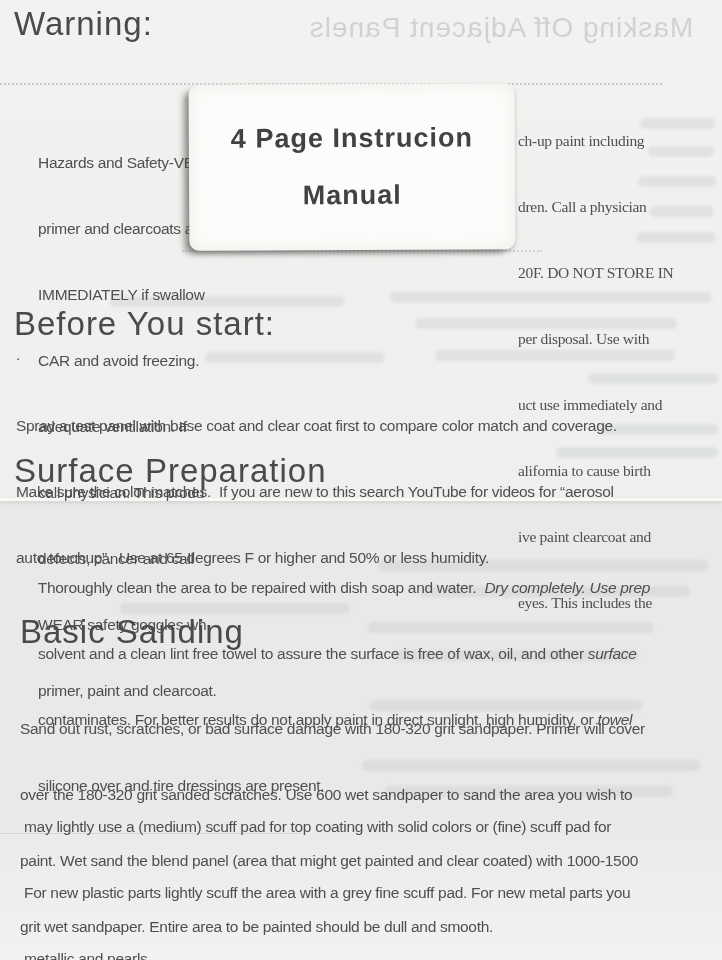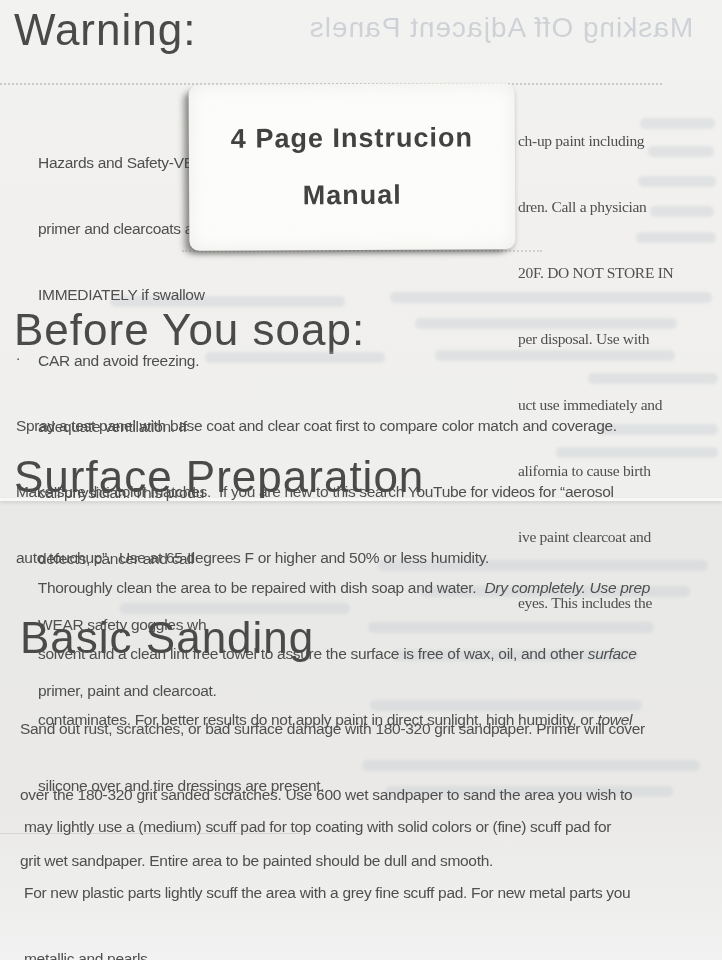--- a/index.html
+++ b/index.html
@@ -5,21 +5,21 @@
   * { margin:0; padding:0; box-sizing:border-box; }
   html,body { background:#cfcfcf; }
   .page {
     position:relative; width:722px; height:960px; overflow:hidden;
     font-family:"Liberation Sans", sans-serif;
     background: linear-gradient(180deg,
       #f2f2f0 0%, #f1f0ee 25%, #efefed 51.6%,
       #e9e9e7 52.4%, #e9e9e7 63%, #eae9e7 84%, #f1f2f1 100%);
   }
   .sec-heading {
-    position:absolute; font-size:44px; font-weight:400; color:#4a4a4a;
+    position:absolute; font-size:33px; font-weight:400; color:#4a4a4a;
     letter-spacing:1px; white-space:pre;
   }
   .para { position:absolute; z-index:2; font-size:15.5px; line-height:22px;
     color:#4f4f4f; letter-spacing:-0.3px; white-space:pre; }
   .para .line { height:22px; position:relative; }
   .it { font-style:italic; }
   .wrow { position:relative; height:22px; }
   .wrow .frag-right { position:absolute; left:504px; top:0;font-family:Liberation Serif, serif; }
   .sticker {
     position:absolute; left:189px; top:84px; width:326px; height:166px; z-index:5;
@@ -117,21 +117,21 @@
       <span>primer, paint and clearcoat.</span>
       <span class="frag-right"></span>
     </div>
   </div>
 
   <div class="sticker">
     <div class="stk-line">4 Page Instrucion</div>
     <div class="stk-line">Manual</div>
   </div>
 
-  <h1 class="sec-heading" style="left:14px; top:305px;">Before You soap:</h1>
+  <h1 class="sec-heading" style="left:14px; top:305px;">Before You start:</h1>
   <div class="para" style="left:16px; top:344px;">.</div>
   <div class="para" style="left:16px; top:371px;">
     <div class="line">Spray a test panel with base coat and clear coat first to compare color match and coverage.</div>
     <div class="line">Make sure the color matches.  If you are new to this search YouTube for videos for “aerosol</div>
     <div class="line">auto touchup”.  Use at 65 degrees F or higher and 50% or less humidity.</div>
   </div>
 
   <h1 class="sec-heading" style="left:14px; top:452px;">Surface Preparation</h1>
   <div class="para" style="left:14px; top:511px;">
     <div class="line">
@@ -145,20 +145,21 @@
     </div>
     <div class="line">
       <span>silicone over and tire dressings are present.</span><span class="it"></span>
     </div>
   </div>
 
   <h1 class="sec-heading" style="left:20px; top:613px;">Basic Sanding</h1>
   <div class="para" style="left:20px; top:674px;">
     <div class="line">Sand out rust, scratches, or bad surface damage with 180-320 grit sandpaper. Primer will cover</div>
     <div class="line">over the 180-320 grit sanded scratches. Use 600 wet sandpaper to sand the area you wish to</div>
+    <div class="line">paint. Wet sand the blend panel (area that might get painted and clear coated) with 1000-1500</div>
     <div class="line">grit wet sandpaper. Entire area to be painted should be dull and smooth.</div>
   </div>
   <div class="para" style="left:24px; top:772px;">
     <div class="line">may lightly use a (medium) scuff pad for top coating with solid colors or (fine) scuff pad for</div>
     <div class="line">For new plastic parts lightly scuff the area with a grey fine scuff pad. For new metal parts you</div>
     <div class="line">metallic and pearls.</div>
   </div>
 
 </div>
 

